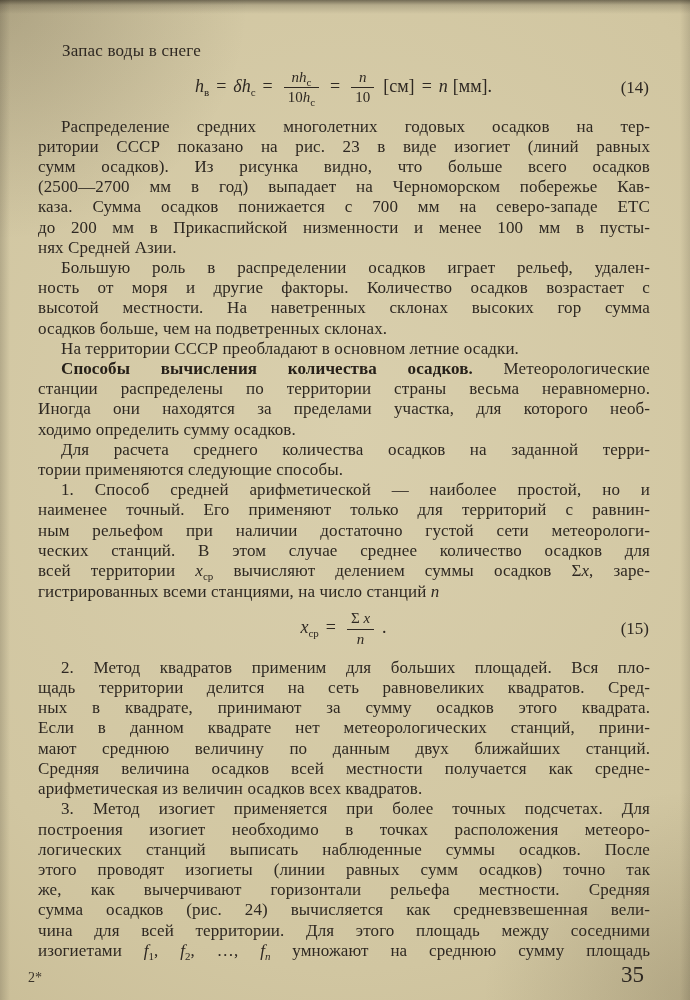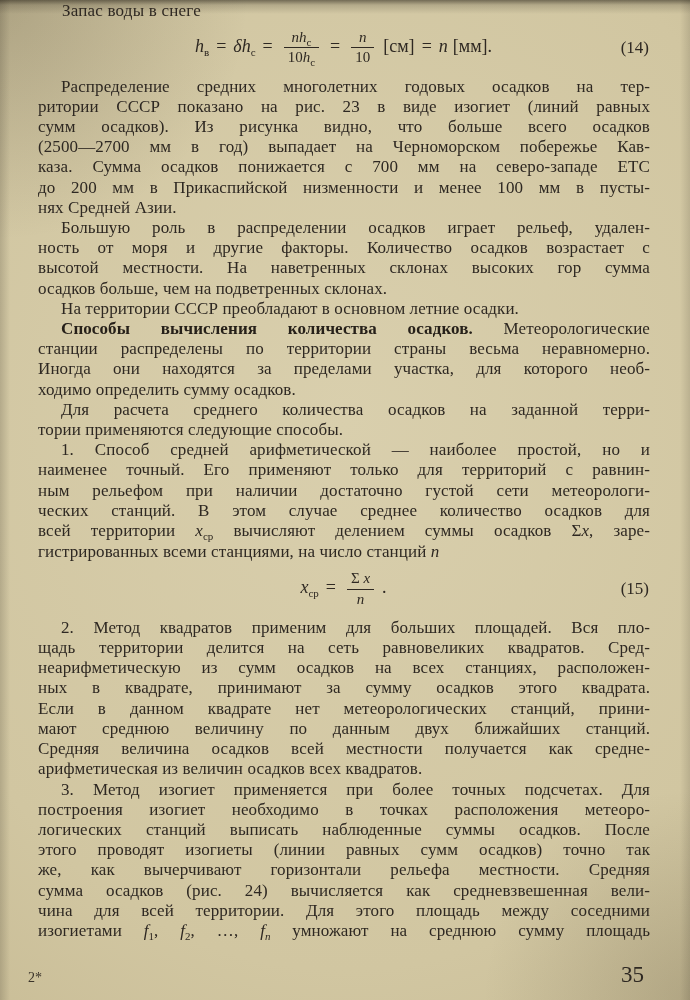--- a/index.html
+++ b/index.html
@@ -17,20 +17,21 @@
       linear-gradient(to bottom, rgba(35,30,20,0.55) 0px, rgba(35,30,20,0.18) 5px, rgba(35,30,20,0) 14px),
       linear-gradient(to right, rgba(40,35,25,0.18) 0px, rgba(40,35,25,0) 10px),
       linear-gradient(to left, rgba(40,35,25,0.14) 0px, rgba(40,35,25,0) 10px),
       radial-gradient(60% 40% at 0% 0%, rgba(50,42,28,0.22), rgba(50,42,28,0) 60%),
       radial-gradient(50% 35% at 100% 100%, rgba(60,50,32,0.18), rgba(60,50,32,0) 60%),
       radial-gradient(120% 100% at 50% 42%, #d9cfad 0%, #d1c6a1 55%, #bfb28a 100%);
   }
   .content {
     position: absolute;
     left: 38px; right: 40px; top: 0;
+    padding-top: 40px;
   }
   .heading {
     font-size: 17px; line-height: 21px;
     text-indent: 24px;
     margin-bottom: 4px;
     letter-spacing: 0.2px;
   }
   .para { margin: 0; }
   .line {
     font-size: 17px;
@@ -137,21 +138,20 @@
       </div>
 
     <div class="formula-row">
       <span class="formula-body"><i class="var">x</i><span class="fsub">ср</span><span class="op">=</span><span class="frac"><span class="num"><span>Σ </span><i class="var">x</i></span><span class="den"><i class="var">n</i></span></span><span class="fdot">.</span></span>
       <span class="eqnum">(15)</span>
     </div>
 
     <div class="para">
         <div class="line first"><span class="seg-n">2. Метод квадратов применим для больших площадей. Вся пло-</span></div>
         <div class="line"><span class="seg-n">щадь территории делится на сеть равновеликих квадратов. Сред-</span></div>
-        <div class="line"><span class="seg-n">неарифметическую из сумм осадков на всех станциях, расположен-</span></div>
         <div class="line"><span class="seg-n">ных в квадрате, принимают за сумму осадков этого квадрата.</span></div>
         <div class="line"><span class="seg-n">Если в данном квадрате нет метеорологических станций, прини-</span></div>
         <div class="line"><span class="seg-n">мают среднюю величину по данным двух ближайших станций.</span></div>
         <div class="line"><span class="seg-n">Средняя величина осадков всей местности получается как средне-</span></div>
         <div class="line last"><span class="seg-n">арифметическая из величин осадков всех квадратов.</span></div>
       </div>
     <div class="para">
         <div class="line first"><span class="seg-n">3. Метод изогиет применяется при более точных подсчетах. Для</span></div>
         <div class="line"><span class="seg-n">построения изогиет необходимо в точках расположения метеоро-</span></div>
         <div class="line"><span class="seg-n">логических станций выписать наблюденные суммы осадков. После</span></div>

